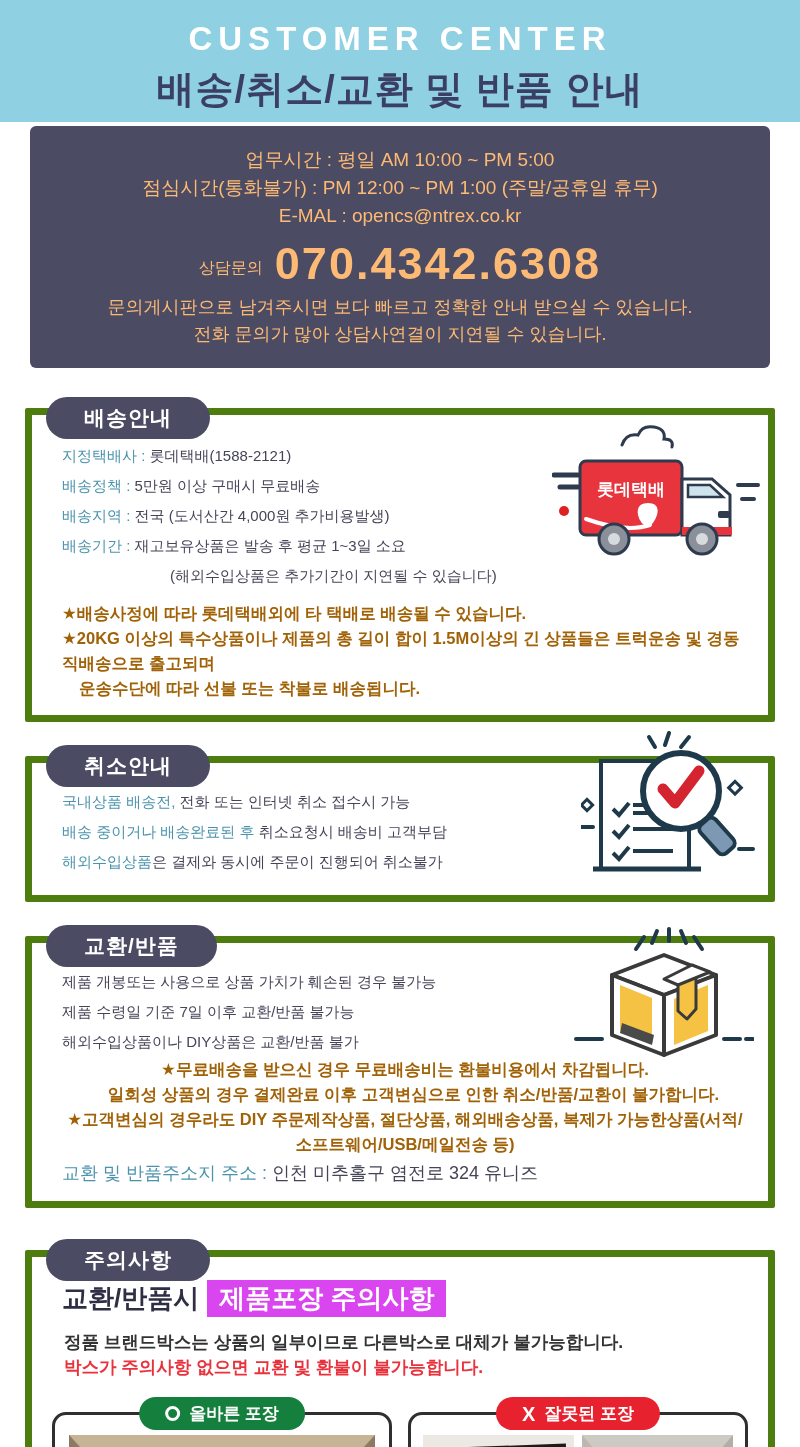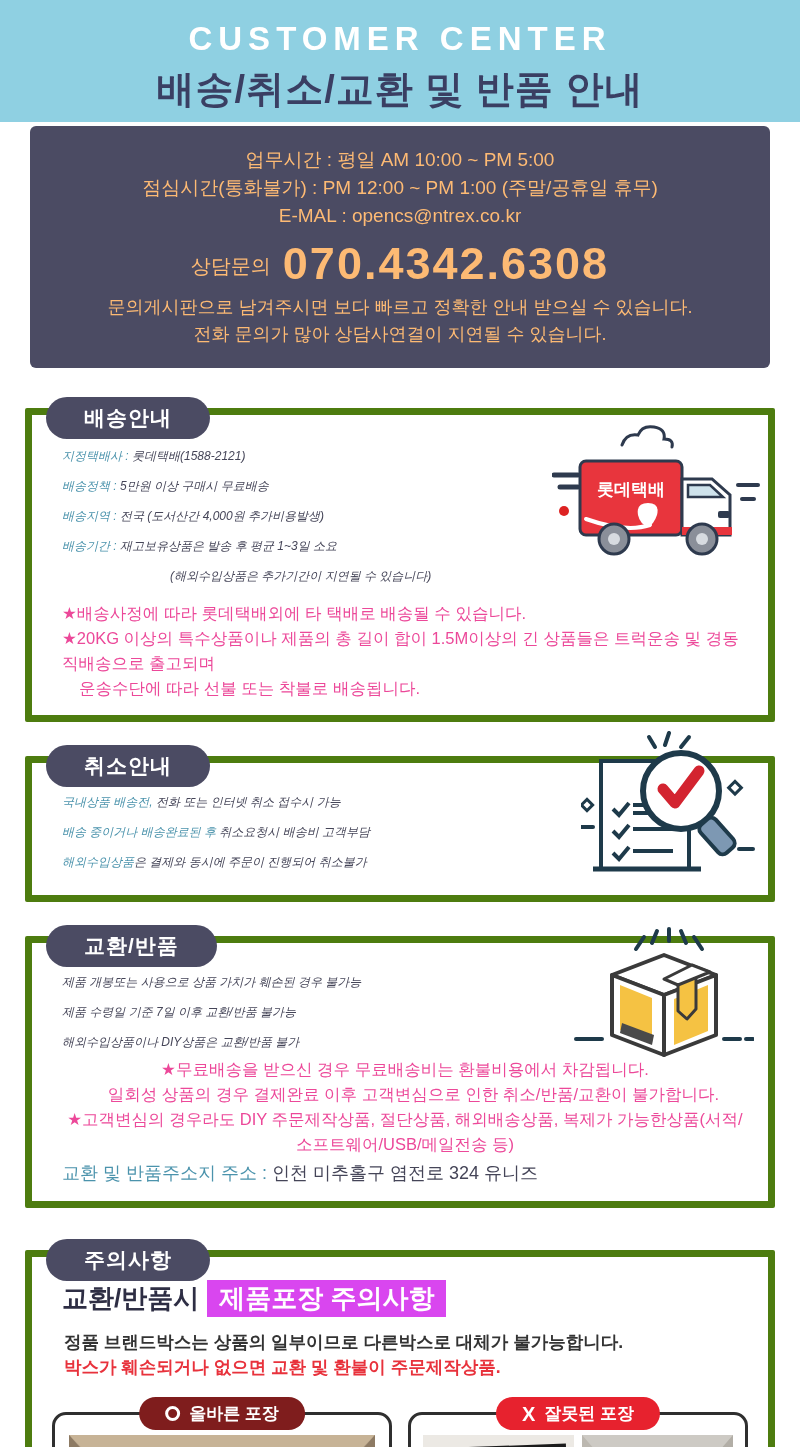--- a/index.html
+++ b/index.html
@@ -11,35 +11,35 @@
   }
   
   .hero { height:122px; background:#8fd0e2; text-align:center; padding-top:20px; }
   .hero-title { color:#ffffff; font-size:33px; font-weight:bold; letter-spacing:6px; }
   .hero-sub { color:#3a3f63; font-size:38px; font-weight:bold; margin-top:6px; letter-spacing:1px; }
   
   .contact { margin:4px 30px 0; background:#4b4b63; border-radius:6px; color:#fdba74;
              text-align:center; padding:20px 8px 20px; }
   .contact-line { font-size:19px; line-height:28px; }
   .phone-row { margin:8px 0 4px; }
-  .phone-label { font-size:20px; margin-right:12px; vertical-align:6px; }
+  .phone-label { font-size:16px; margin-right:12px; vertical-align:6px; }
   .phone-number { font-size:45px; font-weight:bold; letter-spacing:2px; }
   .contact-note { font-size:18px; line-height:27px; }
   
   .section { position:relative; margin:34px 25px 0; border:7px solid #4d7c0f;
              border-radius:2px; background:#fff; }
   .section.first { margin-top:40px; }
   .pill { position:absolute; top:-18px; left:14px; background:#4b4b63; color:#fff;
           font-size:21px; font-weight:bold; padding:7px 38px; border-radius:24px;
           letter-spacing:1px; }
-  .rows { font-size:12px; line-height:30px;font-style:italic; }
+  .rows { font-size:15px; line-height:30px; }
   .lbl { color:#4b93ac; }
   .em  { color:#4b93ac; }
   .dark { color:#454558; }
-  .warn { color:#ec4899; font-weight:normal; font-size:16.5px; line-height:25px; }
+  .warn { color:#a16207; font-weight:bold; font-size:16.5px; line-height:25px; }
   .indent { padding-left:17px; }
   .sec-art { position:absolute; }
   
   .sec1-body { padding:26px 20px 14px 30px; }
   .sec1 .sec-art { right:6px; top:8px; }
   .sec1 .warn-block { margin-top:10px; }
   
   .sec2-body { padding:24px 200px 18px 30px; }
   .sec2 .sec-art { right:12px; top:-32px; }
   
@@ -53,21 +53,21 @@
   .caution-head { margin-left:10px; font-size:26px; font-weight:bold; color:#2e2e44; }
   .caution-head .redbox { background:#d946ef; color:#fff; padding:3px 12px 4px; margin-left:8px; }
   .caution-l1 { margin:14px 0 0 12px; font-size:17.5px; font-weight:bold; color:#333; line-height:25px; }
   .caution-l2 { margin-left:12px; font-size:17.5px; font-weight:bold; color:#e8323c; line-height:25px; }
   .pack-row { display:flex; gap:16px; margin-top:32px; }
   .pack-box { flex:1; border:3px solid #2f2f2f; border-radius:14px; position:relative;
               padding:16px 10px 10px; background:#fff; }
   .badge { position:absolute; top:-18px; left:50%; transform:translateX(-50%);
            padding:5px 26px; border-radius:20px; color:#fff; font-weight:bold;
            font-size:17px; white-space:nowrap; display:flex; align-items:center; gap:9px; }
-  .badge.good { background:#7f1d1d; }
+  .badge.good { background:#15803d; }
   .badge.bad  { background:#e7222e; }
   .ring { width:15px; height:15px; border:3px solid #fff; border-radius:50%; display:inline-block; }
   .xmark { font-size:20px; font-weight:900; line-height:1; }
   
   .photo-good { position:relative; height:142px; margin:4px 4px 0; background:#a4917a; overflow:hidden; }
   .pg-backflap { position:absolute; left:0; top:0; width:100%; height:36%;
                  background:#c7b396; clip-path:polygon(0 0,100% 0,84% 100%,16% 100%); }
   .pg-leftflap { position:absolute; left:0; top:0; width:20%; height:100%;
                  background:#8d7a63; clip-path:polygon(0 0,100% 50%,0 100%); }
   .pg-rightflap{ position:absolute; right:0; top:0; width:20%; height:100%;
@@ -225,21 +225,21 @@
   </div>
 </div>
 
 <div class="section sec4" style="margin-top:42px;">
   <div class="pill">주의사항</div>
   <div class="sec4-body">
     <div class="caution-head">
       <span>교환/반품시</span><span class="redbox">제품포장 주의사항</span>
     </div>
     <div class="caution-l1">정품 브랜드박스는 상품의 일부이므로 다른박스로 대체가 불가능합니다.</div>
-    <div class="caution-l2">박스가 훼손되거나 없으면 교환 및 환불이 주문제작상품.</div>
+    <div class="caution-l2">박스가 주의사항 없으면 교환 및 환불이 불가능합니다.</div>
 
     <div class="pack-row">
 
       <div class="pack-box">
         <div class="badge good">
           <span class="ring"></span>
           <span>올바른 포장</span>
         </div>
         <div class="photo-good">
           <div class="pg-backflap"></div>

